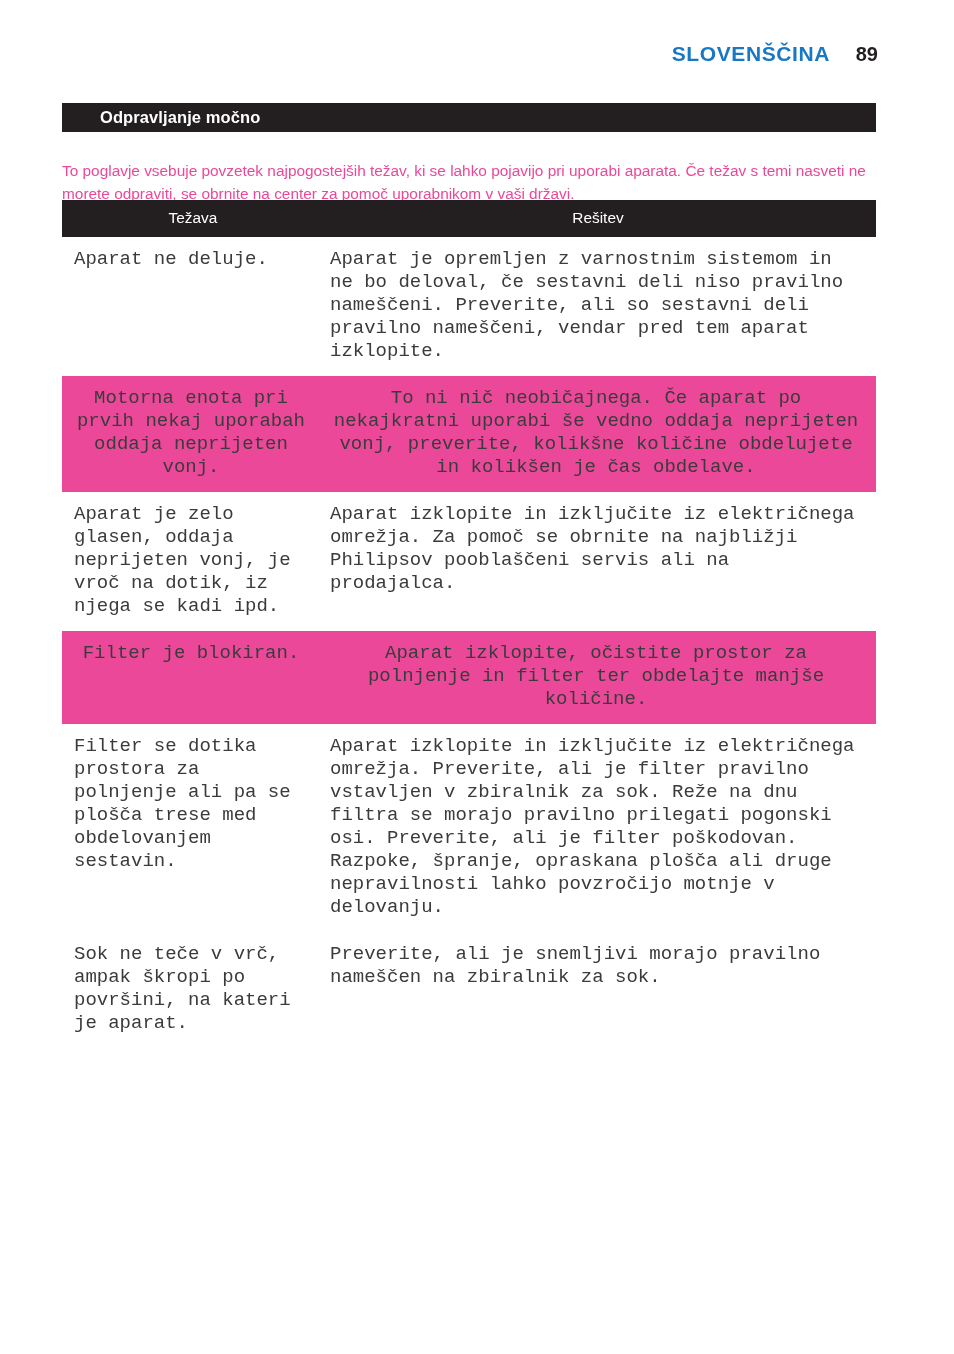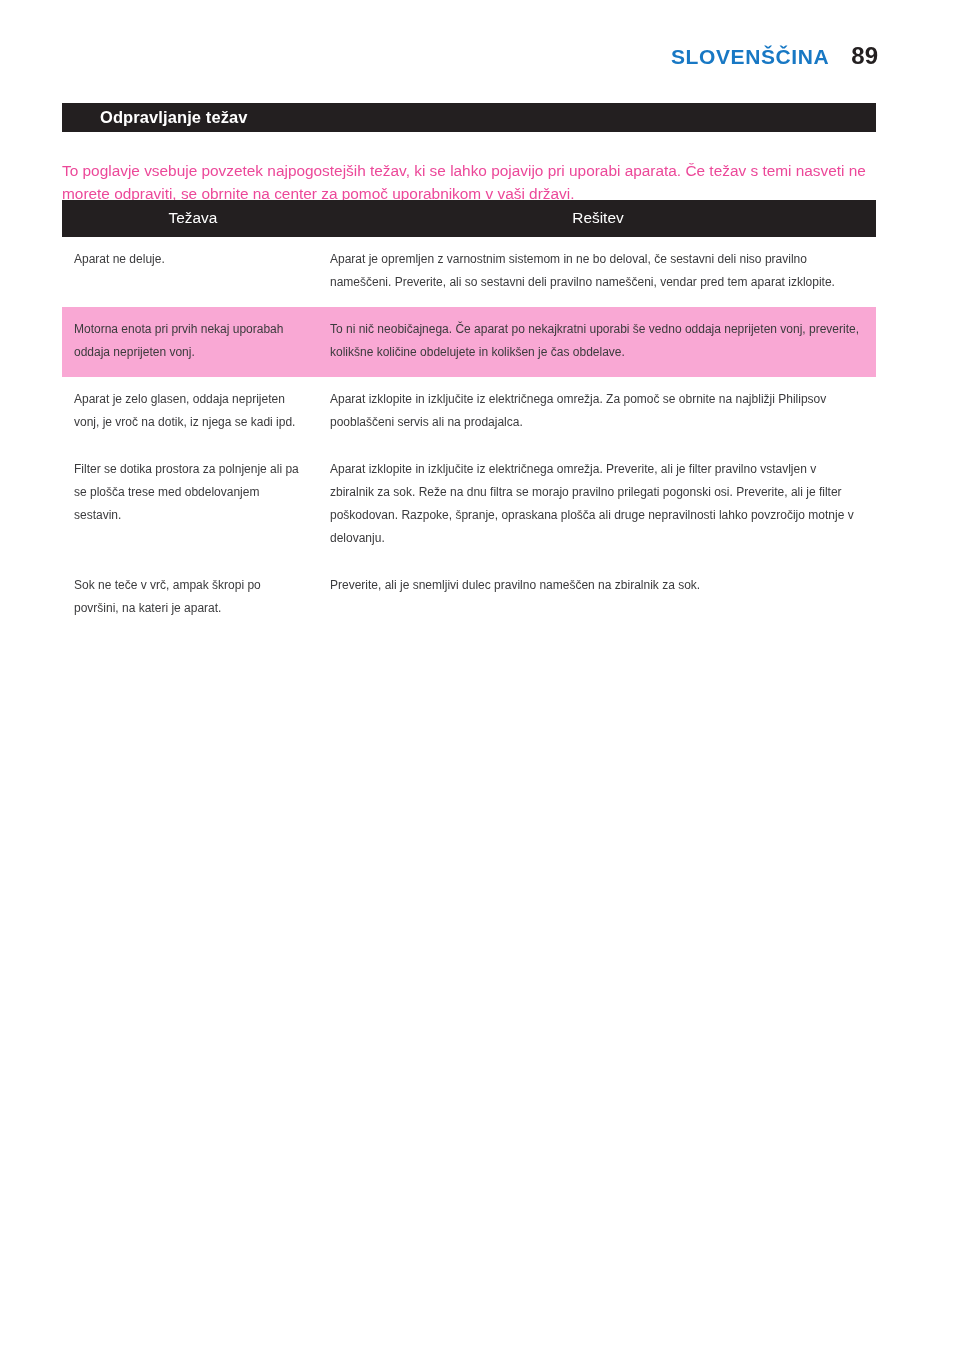--- a/index.html
+++ b/index.html
@@ -35,21 +35,21 @@
     gap: 22px;
   }
   .header-lang {
     font-size: 21px;
     font-weight: bold;
     letter-spacing: 0.6px;
     color: #1878c4;
     text-transform: uppercase;
   }
   .header-pageno {
-    font-size: 24px;
+    font-size: 20px;
     font-weight: bold;
     color: #231f20;
     min-width: 26px;
     text-align: right;
   }
 
   
   .section-bar {
     position: absolute;
     top: 103px;
@@ -97,44 +97,45 @@
     font-size: 15.4px;
     font-weight: normal;
     text-align: center;
     padding: 8px 10px 9px 10px;
     line-height: 20px;
   }
   .tbl th.c1cell { padding-left: 12px; }
   .tbl th.c2cell { padding-left: 8px; }
 
   .tbl td {
-    font-size: 12px;
+    font-size: 19px;
     line-height: 23px;
     color: #3b3b3d;
     vertical-align: top;
     padding: 11px 12px 13px 12px;
+    font-family: Liberation Mono, monospace;
   }
   .tbl td.c1cell { padding-left: 12px; padding-right: 14px; }
   .tbl td.c2cell { padding-left: 8px; padding-right: 14px; }
 
-  .tbl tr.shaded td { background: #f9a8d4; }
+  .tbl tr.shaded td { background: #ec4899; text-align: center; }
   .tbl tr.plain  td { background: #ffffff; }
 </style>
 </head>
 <body>
 
 <div class="page">
 
   <div class="page-header">
     <span class="header-lang">SLOVENŠČINA</span>
     <span class="header-pageno">89</span>
   </div>
 
   <div class="section-bar">
-    <span class="section-bar-title">Odpravljanje težav</span>
+    <span class="section-bar-title">Odpravljanje močno</span>
   </div>
 
   <p class="intro">To poglavje vsebuje povzetek najpogostejših težav, ki se lahko pojavijo pri uporabi aparata. Če težav s temi nasveti ne morete odpraviti, se obrnite na center za pomoč uporabnikom v vaši državi.</p>
 
   <table class="tbl">
     <colgroup>
       <col class="c1">
       <col class="c2">
     </colgroup>
     <thead>
@@ -149,24 +150,28 @@
         <td class="c2cell">Aparat je opremljen z varnostnim sistemom in ne bo deloval, če sestavni deli niso pravilno nameščeni. Preverite, ali so sestavni deli pravilno nameščeni, vendar pred tem aparat izklopite.</td>
       </tr>
       <tr class="shaded">
         <td class="c1cell">Motorna enota pri prvih nekaj uporabah oddaja neprijeten vonj.</td>
         <td class="c2cell">To ni nič neobičajnega. Če aparat po nekajkratni uporabi še vedno oddaja neprijeten vonj, preverite, kolikšne količine obdelujete in kolikšen je čas obdelave.</td>
       </tr>
       <tr class="plain">
         <td class="c1cell">Aparat je zelo glasen, oddaja neprijeten vonj, je vroč na dotik, iz njega se kadi ipd.</td>
         <td class="c2cell">Aparat izklopite in izključite iz električnega omrežja. Za pomoč se obrnite na najbližji Philipsov pooblaščeni servis ali na prodajalca.</td>
       </tr>
+      <tr class="shaded">
+        <td class="c1cell">Filter je blokiran.</td>
+        <td class="c2cell">Aparat izklopite, očistite prostor za polnjenje in filter ter obdelajte manjše količine.</td>
+      </tr>
       <tr class="plain">
         <td class="c1cell">Filter se dotika prostora za polnjenje ali pa se plošča trese med obdelovanjem sestavin.</td>
         <td class="c2cell">Aparat izklopite in izključite iz električnega omrežja. Preverite, ali je filter pravilno vstavljen v zbiralnik za sok. Reže na dnu filtra se morajo pravilno prilegati pogonski osi. Preverite, ali je filter poškodovan. Razpoke, špranje, opraskana plošča ali druge nepravilnosti lahko povzročijo motnje v delovanju.</td>
       </tr>
       <tr class="plain">
         <td class="c1cell">Sok ne teče v vrč, ampak škropi po površini, na kateri je aparat.</td>
-        <td class="c2cell">Preverite, ali je snemljivi dulec pravilno nameščen na zbiralnik za sok.</td>
+        <td class="c2cell">Preverite, ali je snemljivi morajo pravilno nameščen na zbiralnik za sok.</td>
       </tr>
     </tbody>
   </table>
 
 </div>
 
 </body></html>

